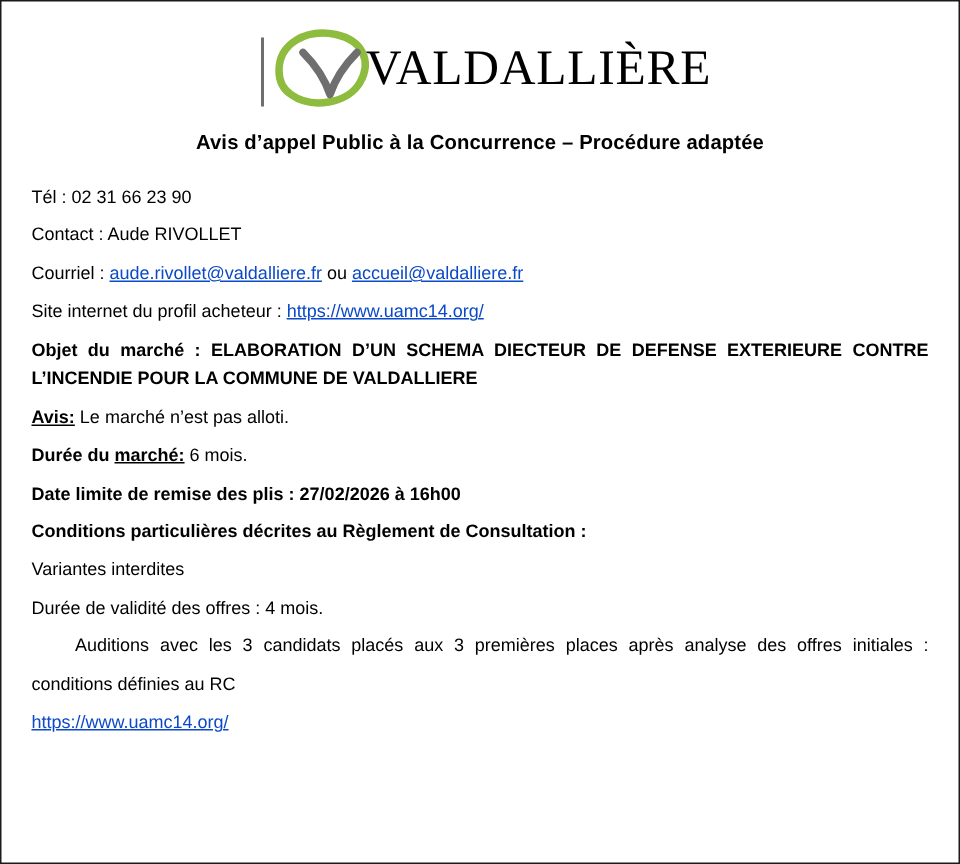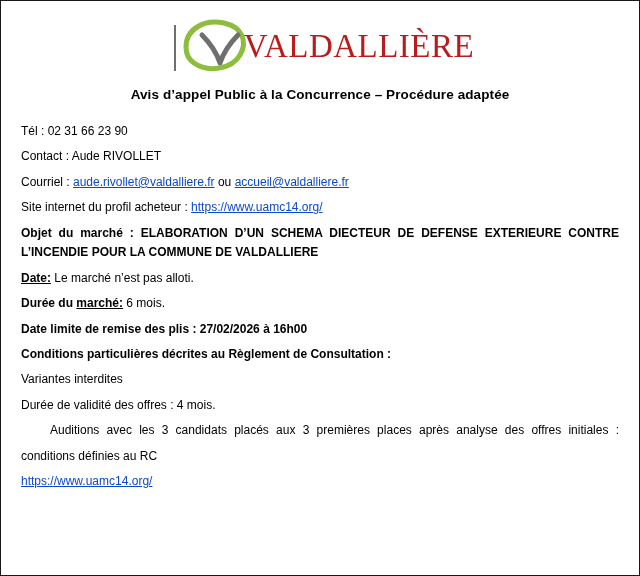--- a/index.html
+++ b/index.html
@@ -49,21 +49,21 @@
   }
   .logo-svg {
     position: absolute;
     left: 14px;
     top: 0;
   }
   .logo-text {
     font-family: "Liberation Serif", serif;
     font-size: 33px;
     letter-spacing: 0.5px;
-    color: #b91c1c;
+    color: #000000;
     font-weight: 400;
     margin-left: -8px;
     white-space: nowrap;
   }
   
   .doc-title {
     text-align: center;
     font-size: 13.5px;
     font-weight: bold;
     margin: 10px 0 20px 0;
@@ -122,21 +122,21 @@
 
     <p class="para">
       <span>Site internet du profil acheteur : </span><a class="link" href="#">https://www.uamc14.org/</a>
     </p>
 
     <p class="para">
       <span class="b">Objet du marché :</span><span class="b"> ELABORATION D’UN SCHEMA DIECTEUR DE DEFENSE EXTERIEURE CONTRE L’INCENDIE POUR LA COMMUNE DE VALDALLIERE</span>
     </p>
 
     <p class="para">
-      <span class="b u">Date:</span><span> Le marché n’est pas alloti.</span>
+      <span class="b u">Avis:</span><span> Le marché n’est pas alloti.</span>
     </p>
 
     <p class="para">
       <span class="b">Durée du </span><span class="b u">marché:</span><span> 6 mois.</span>
     </p>
 
     <p class="para b">Date limite de remise des plis : 27/02/2026 à 16h00</p>
 
     <p class="para b">Conditions particulières décrites au Règlement de Consultation :</p>
 

